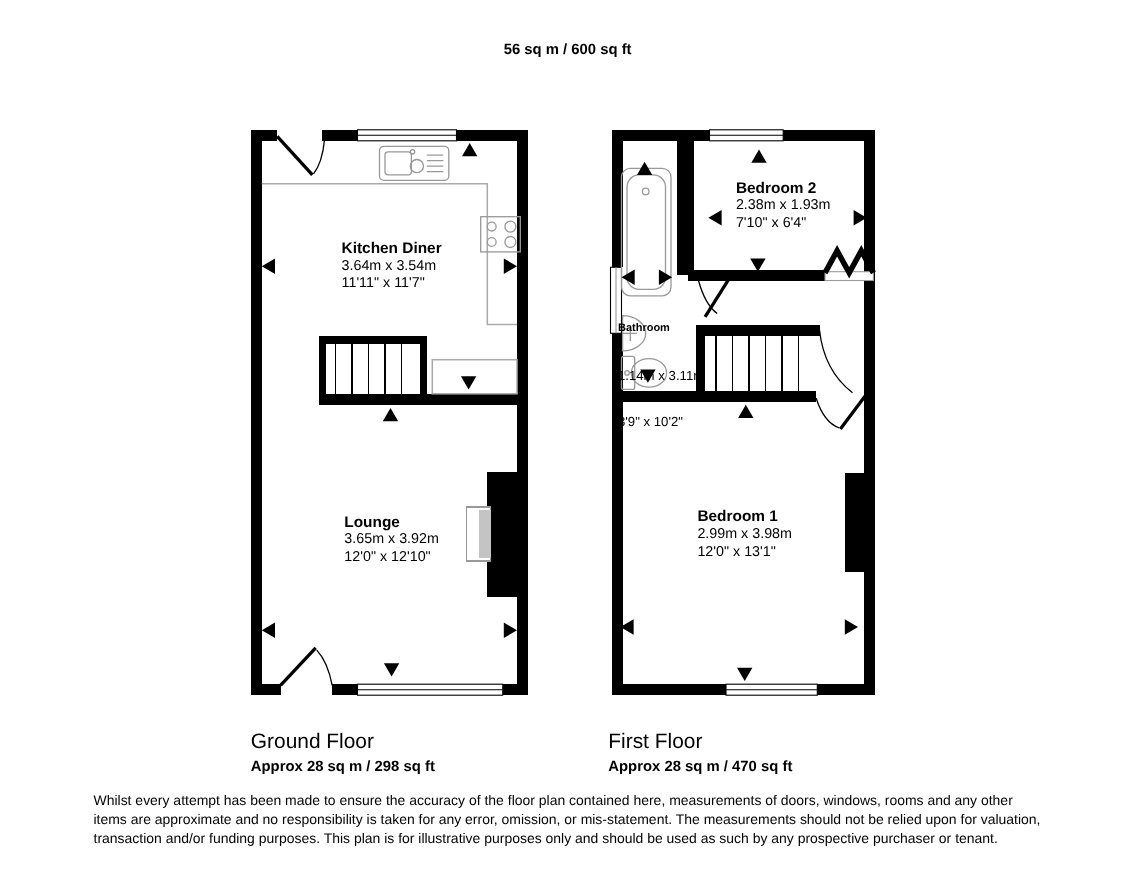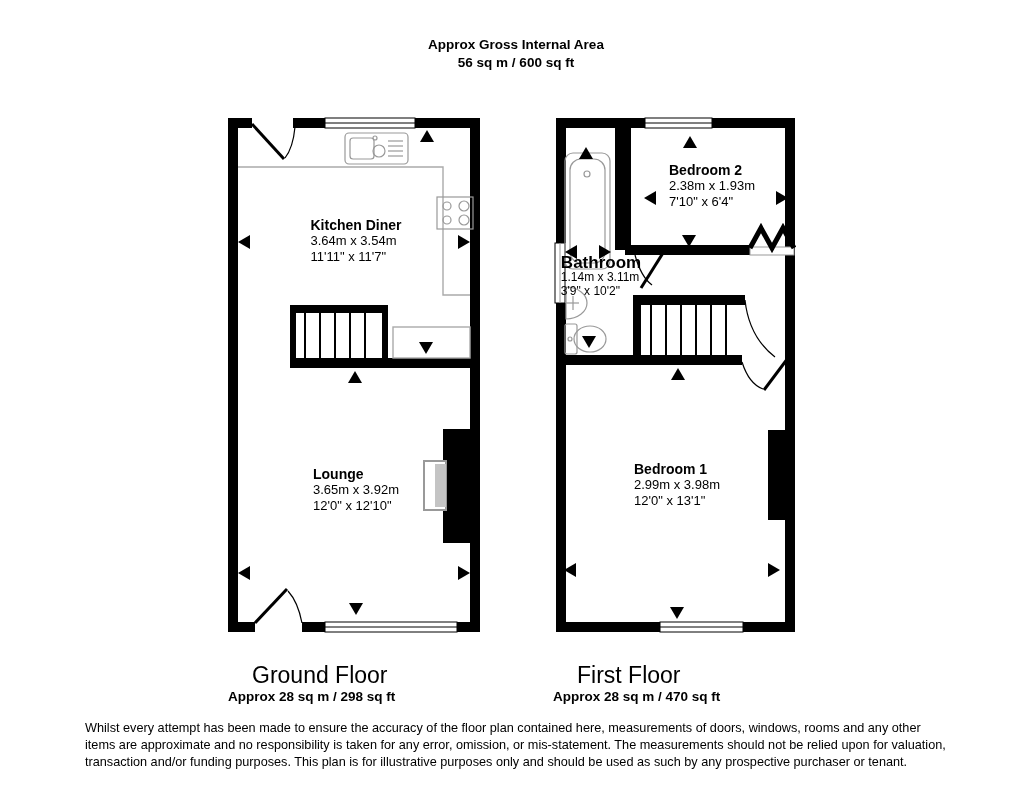--- a/index.html
+++ b/index.html
@@ -6,44 +6,43 @@
   #page{position:relative;width:1032px;height:800px;background:#ffffff;overflow:hidden;
         font-family:"Liberation Sans",sans-serif;color:#000;}
   .hdr{position:absolute;top:36px;left:0;right:0;text-align:center;
        font-weight:bold;font-size:13.5px;line-height:18px;}
   svg{position:absolute;}
   .plan-ground{left:225px;top:112px;}
   .plan-first{left:553px;top:112px;}
   .room-label{position:absolute;text-align:left;transform:translateX(-50%);line-height:16px;}
   .room-label .rname{font-weight:bold;font-size:14px;}
   .room-label .rdim{font-size:13px;}
-  .room-label.small .rname{font-size:17px;line-height:14px;}
-  .room-label.small .rdim{font-size:12px;line-height:14px;}
+  .room-label.small .rname{font-size:10px;line-height:14px;margin-top:36px;}
+  .room-label.small .rdim{font-size:12px;line-height:14px;margin-top:28px;}
   .floor-cap{position:absolute;}
-  .floor-cap .fname{font-size:23px;line-height:24px;margin-left:24px;}
+  .floor-cap .fname{font-size:19px;line-height:24px;}
   .floor-cap .farea{font-size:13.5px;font-weight:bold;line-height:20px;}
   .disclaimer{position:absolute;top:720px;left:50%;transform:translateX(-50%);
        width:862px;text-align:left;font-size:12.7px;line-height:17px;}
   .wall{fill:#000;}
   .fix{fill:none;stroke:#999;stroke-width:1.2;}
   .cnt{fill:none;stroke:#aaa;stroke-width:1.4;}
   .tread{stroke:#000;stroke-width:1.6;}
   .leaf{stroke:#000;stroke-width:3;fill:none;}
   .arc{stroke:#000;stroke-width:1.2;fill:none;}
   .win{fill:#fff;stroke:#000;stroke-width:1;}
   .winline{stroke:#000;stroke-width:1;}
   .arrow{fill:#000;}
 </style>
 </head>
 <body>
 
 <div id="page">
 
   <div class="hdr">
-    <div>Approx Gross Internal Area</div>
     <div>56 sq m / 600 sq ft</div>
   </div>
 
   <svg class="plan-ground" width="262" height="524" viewBox="0 0 262 524" shape-rendering="crispEdges">
     <g>
       <rect class="wall" x="3" y="6" width="10" height="514"></rect>
       <rect class="wall" x="245" y="6" width="10" height="514"></rect>
       <rect class="wall" x="3" y="6" width="24" height="10"></rect>
       <rect class="wall" x="68" y="6" width="32" height="10"></rect>
       <rect class="wall" x="190" y="6" width="65" height="10"></rect>

